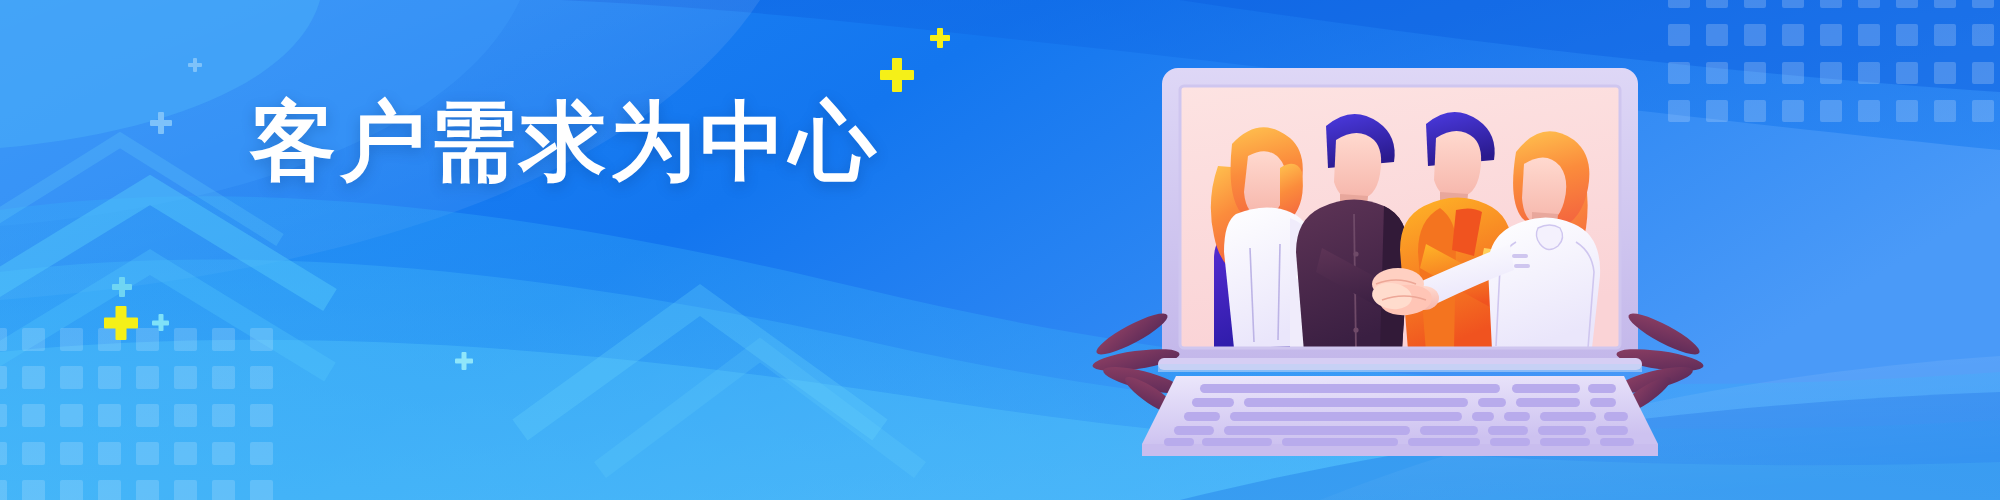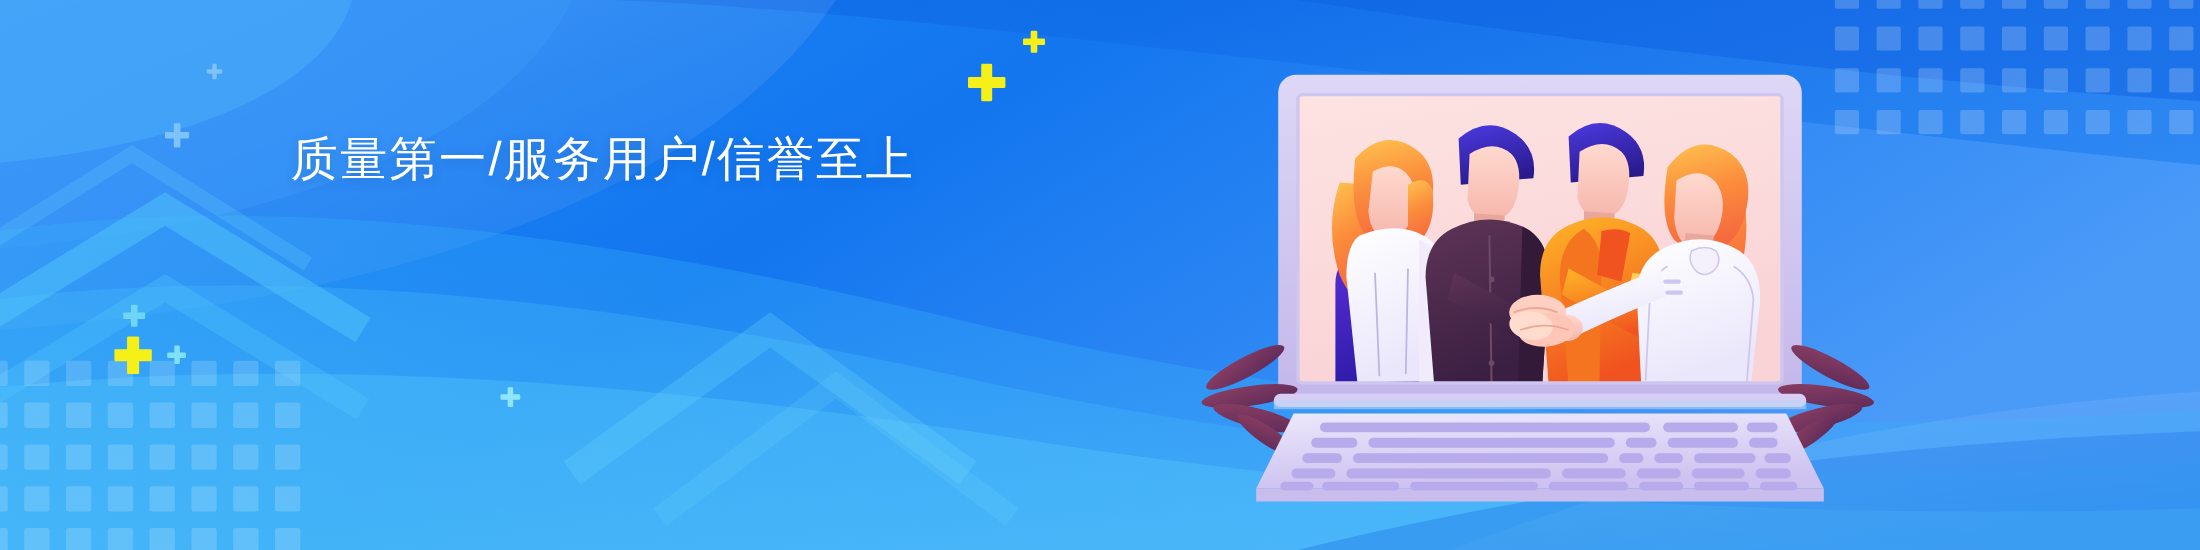--- a/index.html
+++ b/index.html
@@ -206,21 +206,21 @@
       <div class="plus" style="left: 930px; top: 28px; width: 20px; height: 20px; color: rgb(245, 240, 24); --t: 6px;"></div>
       <div class="plus" style="left: 104px; top: 306px; width: 34px; height: 34px; color: rgb(245, 240, 24); --t: 11px;"></div>
       <div class="plus" style="left: 152px; top: 314px; width: 17px; height: 17px; color: rgb(127, 225, 248); --t: 5px;"></div>
       <div class="plus" style="left: 112px; top: 277px; width: 20px; height: 20px; color: rgb(111, 213, 243); --t: 6px;"></div>
       <div class="plus" style="left: 150px; top: 112px; width: 22px; height: 22px; color: rgb(126, 194, 250); --t: 6px;"></div>
       <div class="plus" style="left: 188px; top: 58px; width: 14px; height: 14px; color: rgb(126, 194, 250); --t: 4px;"></div>
       <div class="plus" style="left: 455px; top: 352px; width: 18px; height: 18px; color: rgb(143, 230, 250); --t: 5px;"></div>
     </div>
 
   <div class="copy">
-    <p class="subline">质量第一/服务用户/信誉至上</p>
+    <h1 class="headline">客户需求为中心</h1>
   </div>
 
   <div class="illus">
     <svg viewBox="0 0 520 420" aria-hidden="true">
       <defs>
         <linearGradient id="scr" x1="0" y1="0" x2="0.3" y2="1">
           <stop offset="0" stop-color="#fde3e2"></stop>
           <stop offset="1" stop-color="#fad3d6"></stop>
         </linearGradient>
         <linearGradient id="lapBody" x1="0" y1="0" x2="0" y2="1">

